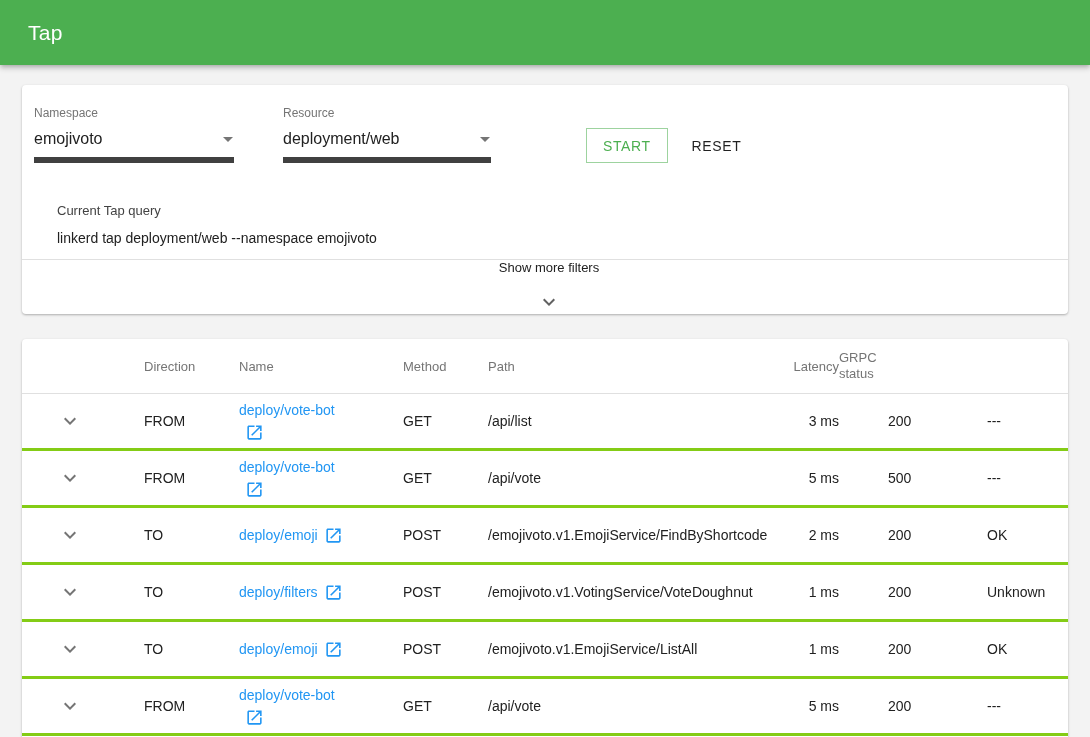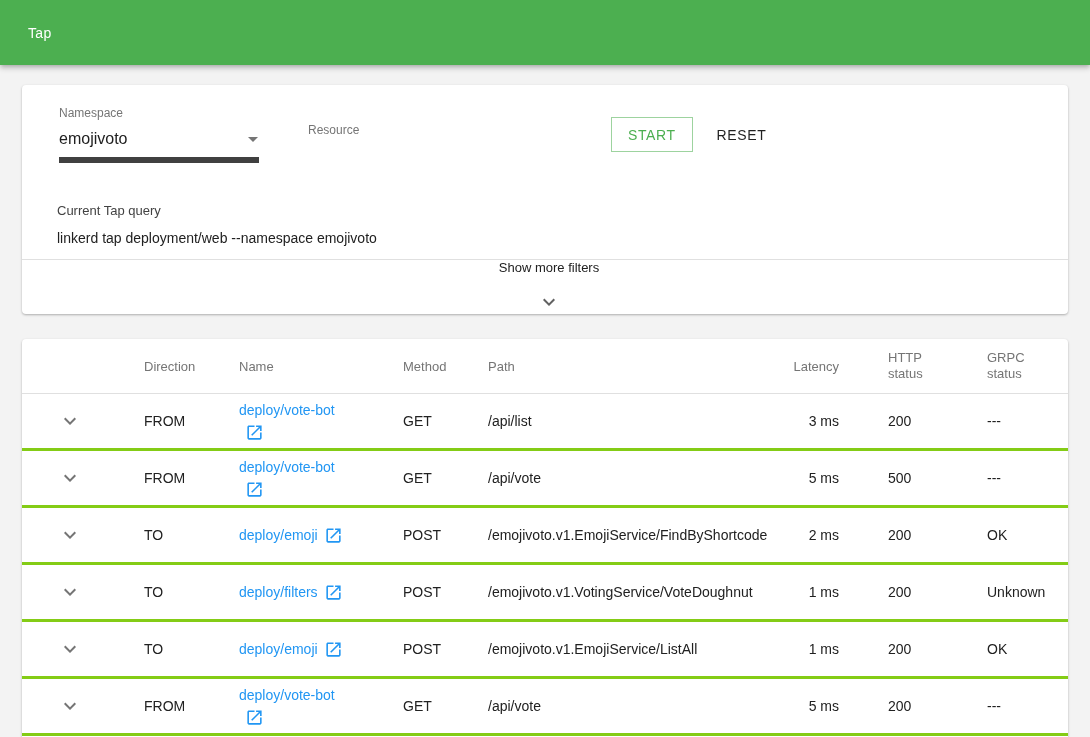--- a/index.html
+++ b/index.html
@@ -14,34 +14,34 @@
   .appbar {
     height: 65px;
     background: #4CAF50;
     display: flex;
     align-items: center;
     padding-left: 28px;
     box-shadow: 0 2px 4px -1px rgba(0,0,0,.2), 0 4px 5px 0 rgba(0,0,0,.14);
     position: relative;
     z-index: 2;
   }
-  .appbar-title { color: #ffffff; font-size: 14px; font-weight: 400; letter-spacing: .3px; }
+  .appbar-title { color: #ffffff; font-size: 21px; font-weight: 400; letter-spacing: .3px; }
 
   
   .card {
     background: #ffffff;
     border-radius: 4px;
     margin: 0 22px;
     box-shadow: 0 1px 3px rgba(0,0,0,0.12), 0 1px 2px rgba(0,0,0,0.18);
   }
   .query-card { margin-top: 20px; }
   .table-card { margin-top: 25px; min-height: 420px; }
 
   
-  .form-row { display: flex; align-items: center; padding: 21px 0 0 37px; }
+  .form-row { display: flex; align-items: flex-end; padding: 21px 0 0 12px; }
   .field { margin-right: 49px; }
   .field-ns { width: 200px; }
   .field-res { width: 208px; }
   .field-label { font-size: 12px; color: #757575; line-height: 14px; margin-bottom: 9px; }
   .select {
     display: flex; align-items: center; justify-content: space-between;
     font-size: 16px; color: #212121; line-height: 19px;
     padding-bottom: 9px; border-bottom: 6px solid #404040; cursor: pointer;
   }
   .select .arrow { width: 24px; height: 24px; margin: -4px -6px -4px 0; flex: 0 0 auto; }
@@ -124,20 +124,26 @@
       <div class="field-label">Namespace</div>
       <div class="select">
         <span>emojivoto</span>
         <svg class="arrow" viewBox="0 0 24 24" fill="#757575">
             <use href="#ic-dropdown"></use>
           </svg>
       </div>
     </div>
     <div class="field field-res">
       <div class="field-label">Resource</div>
+      <div class="select">
+        <span>deployment/web</span>
+        <svg class="arrow" viewBox="0 0 24 24" fill="#757575">
+            <use href="#ic-dropdown"></use>
+          </svg>
+      </div>
     </div>
     <div class="buttons">
       <button class="btn-start">START</button>
       <button class="btn-reset">RESET</button>
     </div>
   </div>
 
   <div class="query-section">
     <div class="query-label">Current Tap query</div>
     <div class="query-cmd">linkerd tap deployment/web --namespace emojivoto</div>
@@ -154,21 +160,20 @@
 </section>
 
 <section class="card table-card">
   <div class="grid-row thead">
     <div></div>
     <div class="cell-direction">Direction</div>
     <div>Name</div>
     <div>Method</div>
     <div>Path</div>
     <div class="cell-latency">Latency</div>
-    <div class="cell-http"><span class="wrap-header">HTTP status</span></div>
     <div><span class="wrap-header">GRPC status</span></div>
   </div>
 
   <div class="grid-row trow">
     <div class="cell-expand">
         <button class="expand-btn"><svg class="chev24" viewBox="0 0 24 24" fill="#757575">
             <use href="#ic-chevron-down"></use>
           </svg></button>
       </div>
     <div class="cell-direction">FROM</div>

